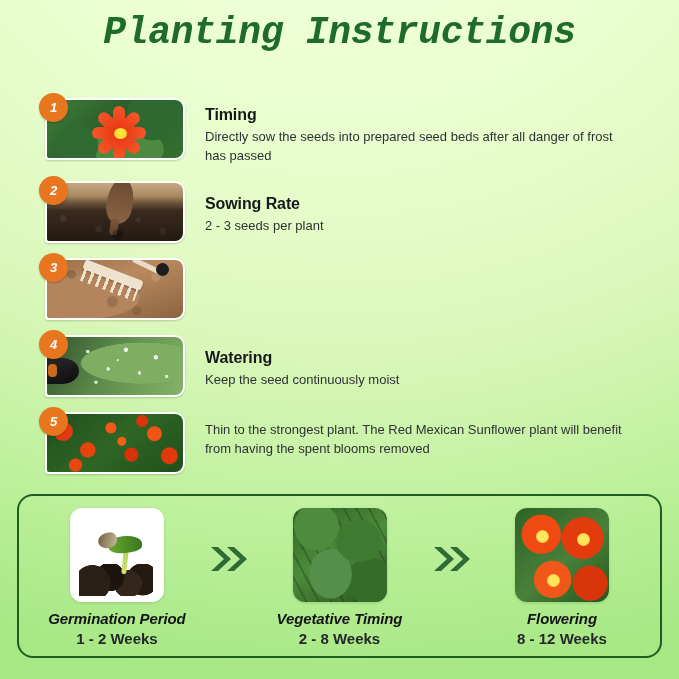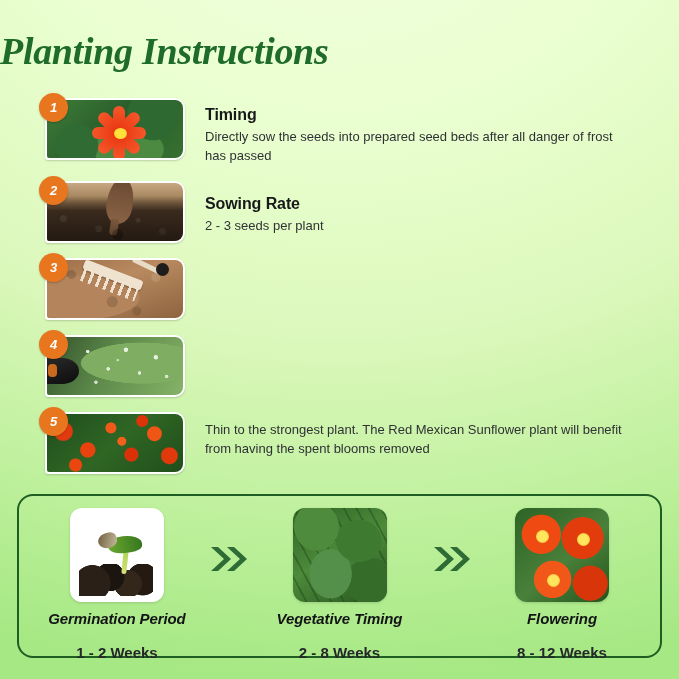--- a/index.html
+++ b/index.html
@@ -17,29 +17,30 @@
     width: 679px;
     height: 679px;
     background:
       radial-gradient(ellipse 150% 120% at 50% -20%, #f2ffdf 0%, #eaffd0 32%, #dcf8bc 58%, #bdf09b 82%, #a6e884 100%);
     overflow: hidden;
   }
 
   
   .title {
     position: absolute;
-    top: 29px;
+    top: 11px;
     left: 0;
     width: 679px;
+    text-align: center;
     font-size: 38px;
     font-weight: 700;
     font-style: italic;
     letter-spacing: -0.3px;
     color: #1f6b2a;
-    font-family: Liberation Serif, serif;
+    font-family: Liberation Mono, monospace;
   }
 
   
   .steps {
     position: absolute;
     top: 93px;
     left: 39px;
     width: 608px;
   }
 
@@ -152,21 +153,21 @@
     overflow: hidden;
     position: relative;
     box-shadow: 0 1px 3px rgba(0,0,0,0.15);
   }
 
   .stage-name {
     font-size: 15px;
     font-weight: 700;
     font-style: italic;
     color: #131416;
-    margin-bottom: 17px;
+    margin-bottom: 3px;
     letter-spacing: -0.1px;
   }
 
   .stage-dur {
     font-size: 15px;
     color: #25272a;
     font-weight: bold;
   }
 
   .arrow {
@@ -431,20 +432,24 @@
       <div class="thumb-wrap">
         <div class="thumb">
           <div class="thumb-inner">
             <div class="art art-water4">
               <div class="nozzle"></div>
             </div>
           </div>
         </div>
         <div class="badge">4</div>
       </div>
+      <div class="step-text">
+        <div class="step-title">Watering</div>
+        <div class="step-desc">Keep the seed continuously moist</div>
+      </div>
     </div>
 
     <div class="step s5">
       <div class="thumb-wrap">
         <div class="thumb">
           <div class="thumb-inner">
             <div class="art art-bed5"></div>
           </div>
         </div>
         <div class="badge">5</div>

